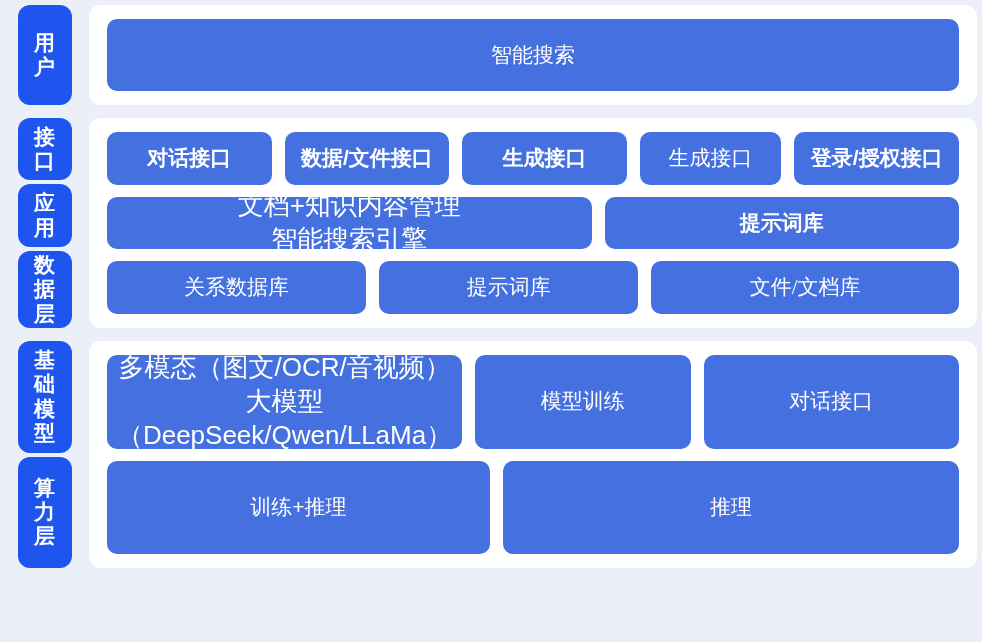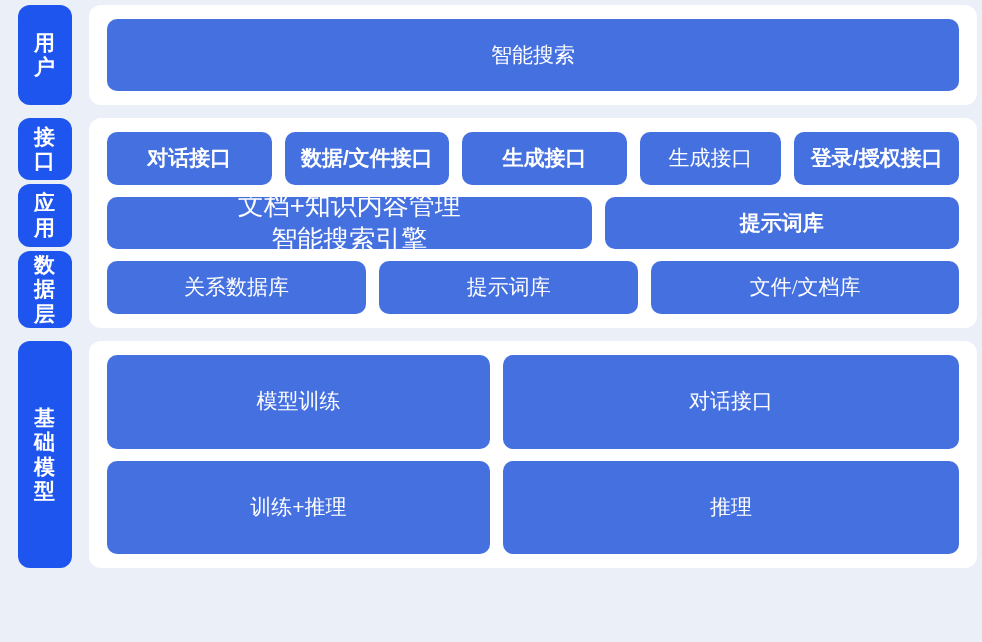--- a/index.html
+++ b/index.html
@@ -174,24 +174,29 @@
       </div>
 
     </div>
   </div>
 
   <div class="group g-found">
     <div class="rail">
       <div class="rail-tab">
         <span class="vtext">基础模型</span>
       </div>
+      <div class="rail-tab">
+        <span class="vtext">算力层</span>
+      </div>
     </div>
     <div class="panel">
 
       <div class="row">
+        <div class="cell two-line w17">多模态（图文/OCR/音视频）
+大模型（DeepSeek/Qwen/LLaMa）</div>
         <div class="cell w1">模型训练</div>
         <div class="cell w12">对话接口</div>
       </div>
 
       <div class="row">
         <div class="cell w1">训练+推理</div>
         <div class="cell w12">推理</div>
       </div>
 
     </div>

